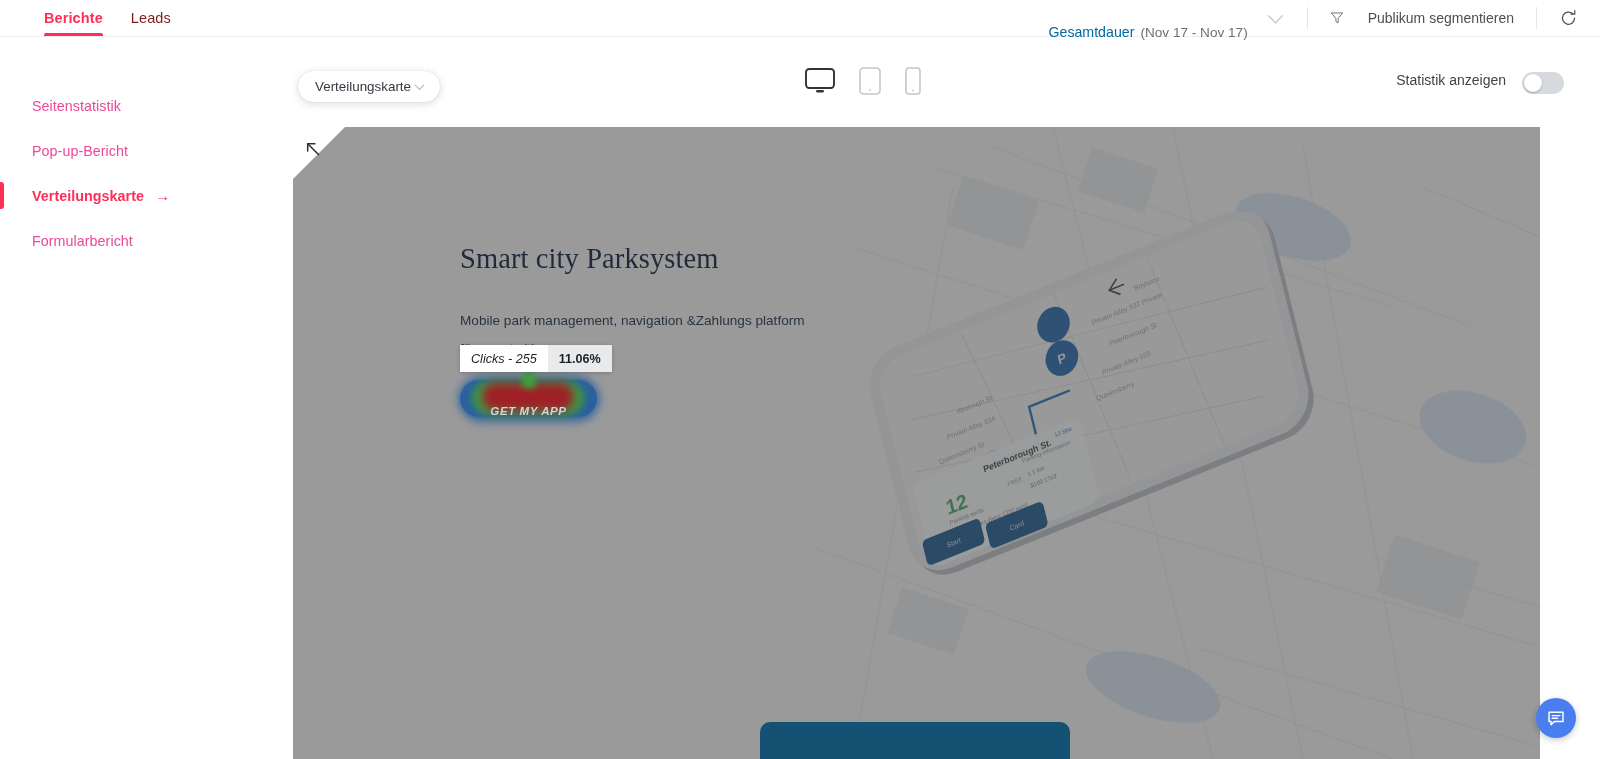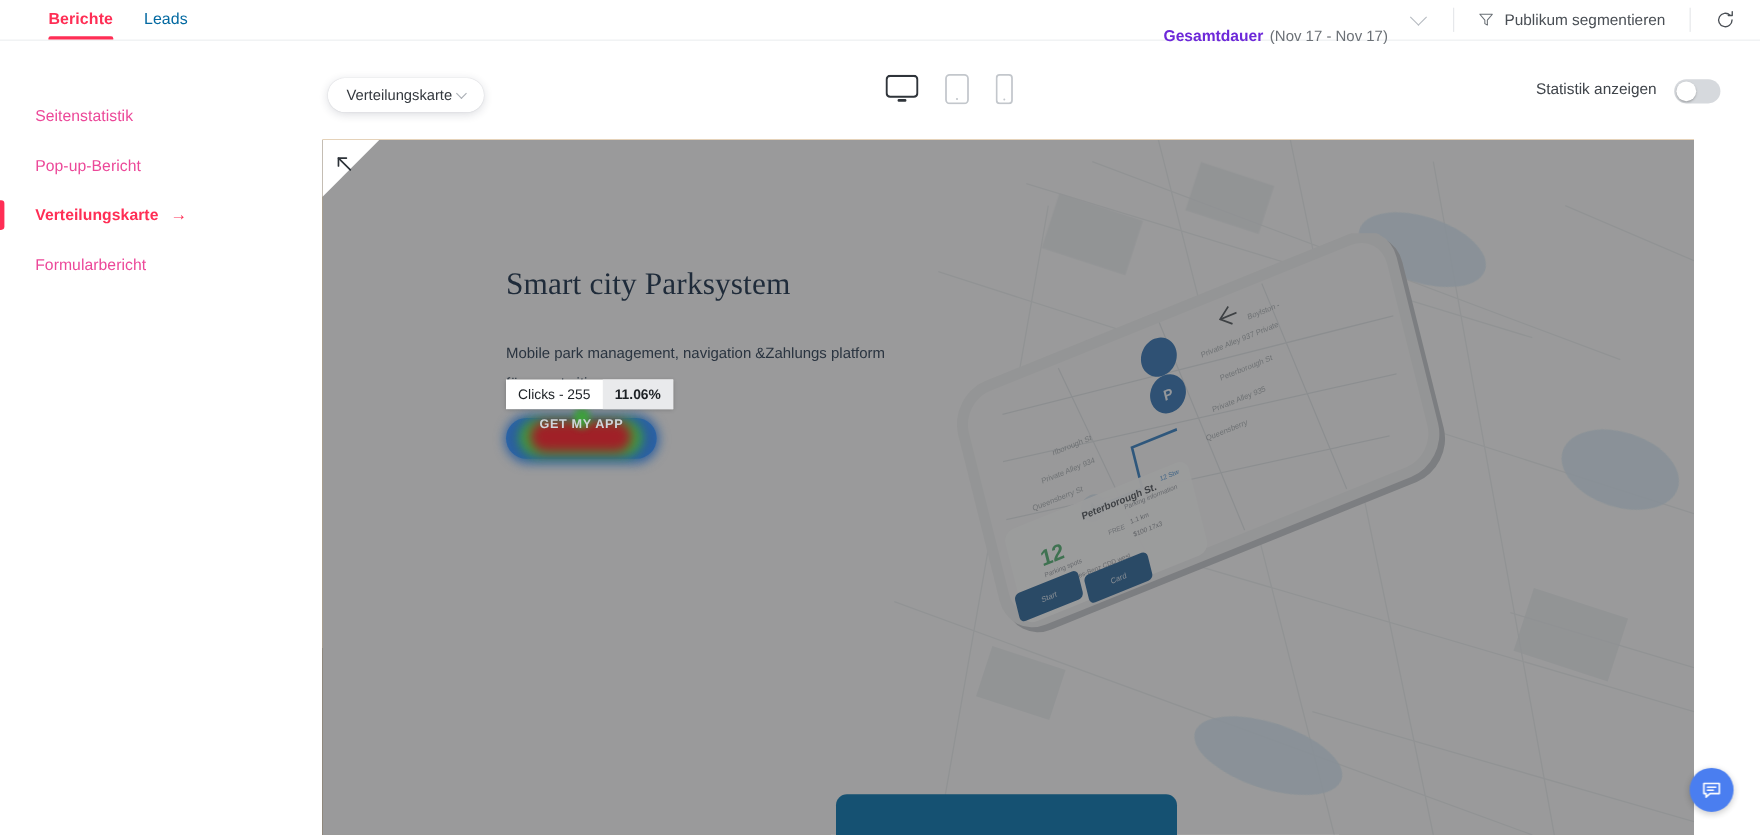--- a/index.html
+++ b/index.html
@@ -19,21 +19,21 @@
     background: #ffffff;
     border-bottom: 1px solid #eceef0;
     display: flex; align-items: stretch; justify-content: center;
   }
   .tabs { display: flex; align-items: stretch; padding-left: 30px; }
   .tab {
     position: relative;
     display: flex; align-items: center;
     padding: 0 14px;
     font-size: 14.5px;
-    color: #0369a1;
+    color: #7f1d1d;
     cursor: pointer;
     letter-spacing: .1px;
   }
   .tab.active { color: #ff2e55; font-weight: 700; }
   .tab.active::after {
     content: ""; position: absolute;
     left: 14px; right: 14px; bottom: 0;
     height: 3px; background: #ff2e55;
     border-radius: 2px 2px 0 0;
   }
@@ -41,32 +41,32 @@
   .topright {
     margin-left: auto;
     display: flex; align-items: center;
     padding-right: 22px;
   }
   .daterange {
     display: flex; align-items: baseline; gap: 6px;
     font-size: 14px; color: #3b4046; cursor: pointer;
     padding-right: 4px;
   }
-  .daterange .dr-label { font-weight: 700; color: #6d28d9; font-size: 14.2px; }
+  .daterange .dr-label { font-weight: 400; color: #0369a1; font-size: 14.2px; }
   .daterange .dr-range { color: #6b7076; font-size: 13.6px; margin-top: 29px; }
   .chev {
     width: 11px; height: 11px; margin-left: 16px;
     border-right: 1.4px solid #b6bbc1;
     border-bottom: 1.4px solid #b6bbc1;
     transform: rotate(45deg) translate(-2px,-2px);
     align-self: center;
   }
   .vdiv { width: 1px; height: 22px; background: #e4e6e9; margin: 0 22px; align-self: center; }
   .segbtn {
-    display: flex; align-items: center; gap: 10px;
+    display: flex; align-items: center; gap: 24px;
     font-size: 14px; color: #4a4f55; cursor: pointer;
   }
   .funnel { width: 14px; height: 14px; display: block; }
   .refreshbtn { display: flex; align-items: center; cursor: pointer; }
 
   
   .sidebar {
     position: absolute; left: 0; top: 41px;
     width: 293px; height: 718px;
     background: #ffffff;
@@ -143,21 +143,21 @@
     width: 18px; height: 18px; border-radius: 50%;
     background: #ffffff;
     box-shadow: 0 1px 2px rgba(0,0,0,.25);
   }
 
   
   .canvas {
     position: absolute; left: 0; top: 86px;
     width: 1247px; height: 632px;
     overflow: hidden;
-    background: #a16207;
+    background: #be185d;
   }
   .page {
     position: absolute; inset: 0;
     background: #f5f6f7;
     overflow: hidden;
   }
   .dim {
     position: absolute; inset: 0;
     background: rgba(64,64,64,.50);
     z-index: 6; pointer-events: none;
@@ -191,22 +191,23 @@
     color: #2a3440;
   }
 
   
   .cta-wrap { position: absolute; left: 167px; top: 253px; z-index: 7; }
   .cta-btn {
     position: relative;
     width: 137px; height: 37px;
     border-radius: 19px;
     background: #2e6daf;
-    display: flex; align-items: flex-start; justify-content: center;
+    display: flex; align-items: flex-end; justify-content: center;
     overflow: visible;
+    font-style: italic;
   }
   .cta-label {
     position: relative; z-index: 4;
     font-size: 11.5px; font-weight: 700;
     letter-spacing: .6px;
     color: #cfd5da;
   }
   .hm {
     position: absolute; border-radius: 50%;
     filter: blur(3.5px);
@@ -239,21 +240,21 @@
   .tooltip {
     position: absolute; left: 0; top: -35px;
     display: flex; align-items: stretch;
     height: 27px;
     background: #ffffff;
     box-shadow: 0 1px 4px rgba(0,0,0,.22);
     font-size: 12.6px; color: #1d2125;
     z-index: 9;
     white-space: nowrap;
   }
-  .tt-left { display: flex; align-items: center; padding: 0 11px; }
+  .tt-left { display: flex; align-items: center; padding: 0 11px; font-style: italic; }
   .tt-right {
     display: flex; align-items: center; padding: 0 11px;
     background: #e9eaec; font-weight: 700;
   }
 
   
   .mock {
     position: absolute; left: 560px; top: 85px;
     width: 620px; height: 420px;
     z-index: 5;

